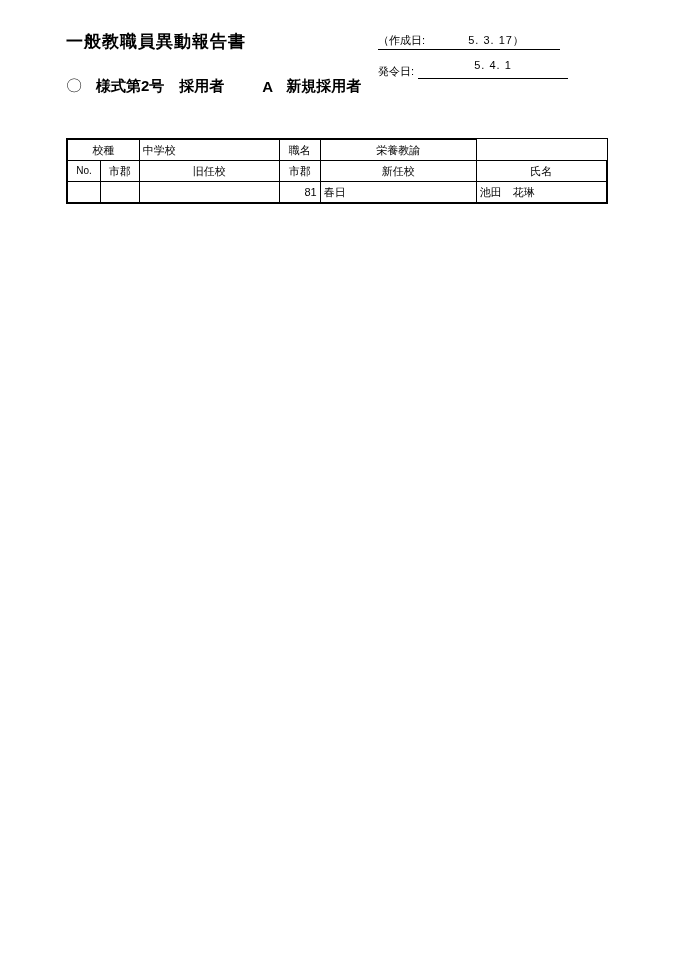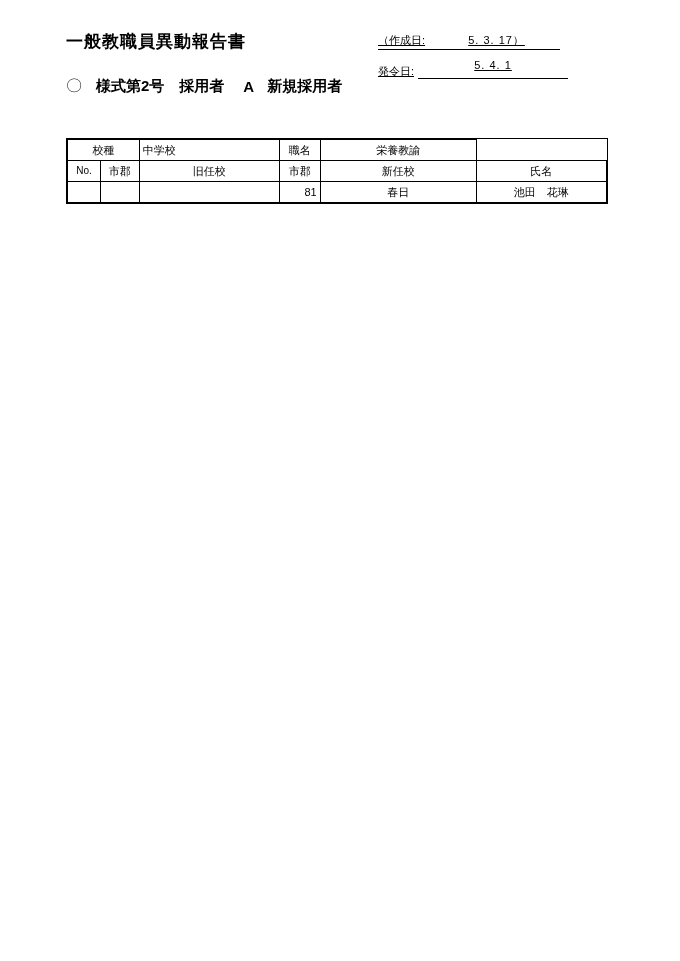--- a/index.html
+++ b/index.html
@@ -32,21 +32,20 @@
     letter-spacing: 1px;
     white-space: nowrap;
   }
 
   .date-block {
     position: absolute;
     left: 378px;
     top: 33px;
     width: 190px;
     font-size: 11px;
-    text-decoration: underline;
   }
   .date-row {
     display: flex;
     align-items: flex-end;
     white-space: nowrap;
   }
   .date-row .label {
     flex: 0 0 auto;
   }
   .date-row .value {
@@ -84,21 +83,21 @@
     white-space: nowrap;
     display: flex;
     align-items: center;
   }
   .circle-mark {
     font-size: 16px;
     font-weight: normal;
     margin-right: 14px;
   }
   .form-no {
-    margin-right: 19px;
+    margin-right: 38px;
   }
   .cat-letter {
     margin-right: 13px;
   }
 
   
   .table-wrap {
     position: absolute;
     left: 66px;
     top: 138px;
@@ -127,21 +126,21 @@
 
   .c-no    { width: 26px; text-align: center; font-size: 10px; }
   .c-shigun{ width: 32px; text-align: center; }
   .c-old   { width: 118px; text-align: center; }
   .c-shigun2 { width: 34px; text-align: center; }
   .c-new   { width: 150px; text-align: center; }
   .c-name  { width: 124px; text-align: center; }
 
   .data-row td { height: 21px; }
   .val-num { text-align: right; padding-right: 4px; }
-  .val-left { text-align: center; padding-left: 5px; }
+  .val-left { text-align: left; padding-left: 5px; }
 
   
   .frame {
     border: 1.6px solid #000;
     display: inline-block;
   }
   .frame table.main td {
     border: 1px solid #000;
   }
 </style>

